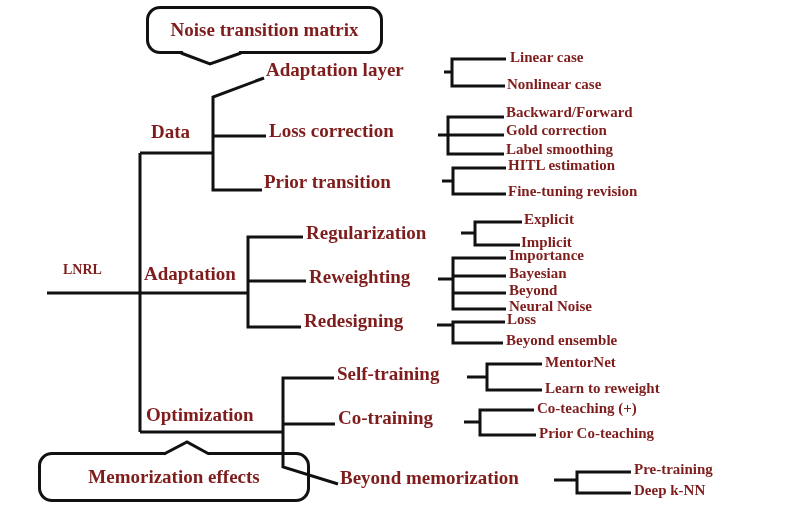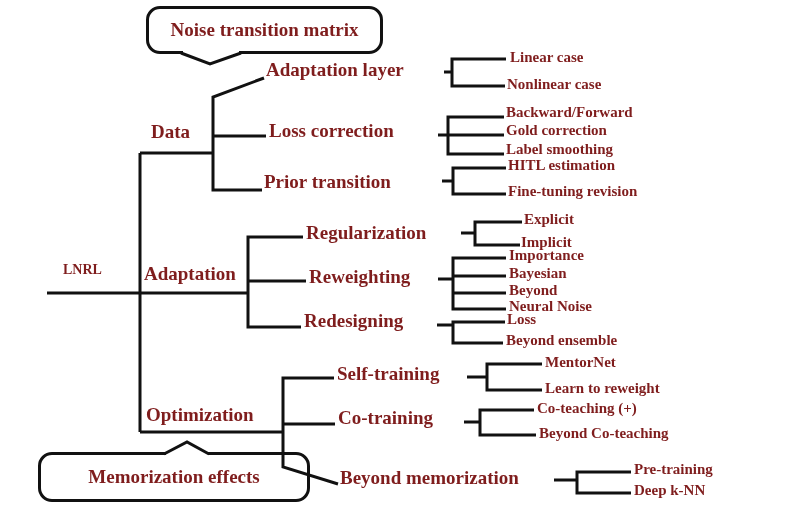--- a/index.html
+++ b/index.html
@@ -102,17 +102,17 @@
   <div class="lbl s15" style="left:521px;top:242px">Implicit</div>
   <div class="lbl s15" style="left:509px;top:255px">Importance</div>
   <div class="lbl s15" style="left:509px;top:273px">Bayesian</div>
   <div class="lbl s15" style="left:509px;top:290px">Beyond</div>
   <div class="lbl s15" style="left:509px;top:306px">Neural Noise</div>
   <div class="lbl s15" style="left:507px;top:319px">Loss</div>
   <div class="lbl s15" style="left:506px;top:340px">Beyond ensemble</div>
   <div class="lbl s15" style="left:545px;top:362px">MentorNet</div>
   <div class="lbl s15" style="left:545px;top:388px">Learn to reweight</div>
   <div class="lbl s15" style="left:537px;top:408px">Co-teaching (+)</div>
-  <div class="lbl s15" style="left:539px;top:433px">Beyond Co-teaching</div>
+  <div class="lbl s15" style="left:539px;top:433px">Prior Co-teaching</div>
   <div class="lbl s15" style="left:634px;top:469px">Pre-training</div>
   <div class="lbl s15" style="left:634px;top:490px">Deep k-NN</div>
 
 </div>
 
 </body></html>

